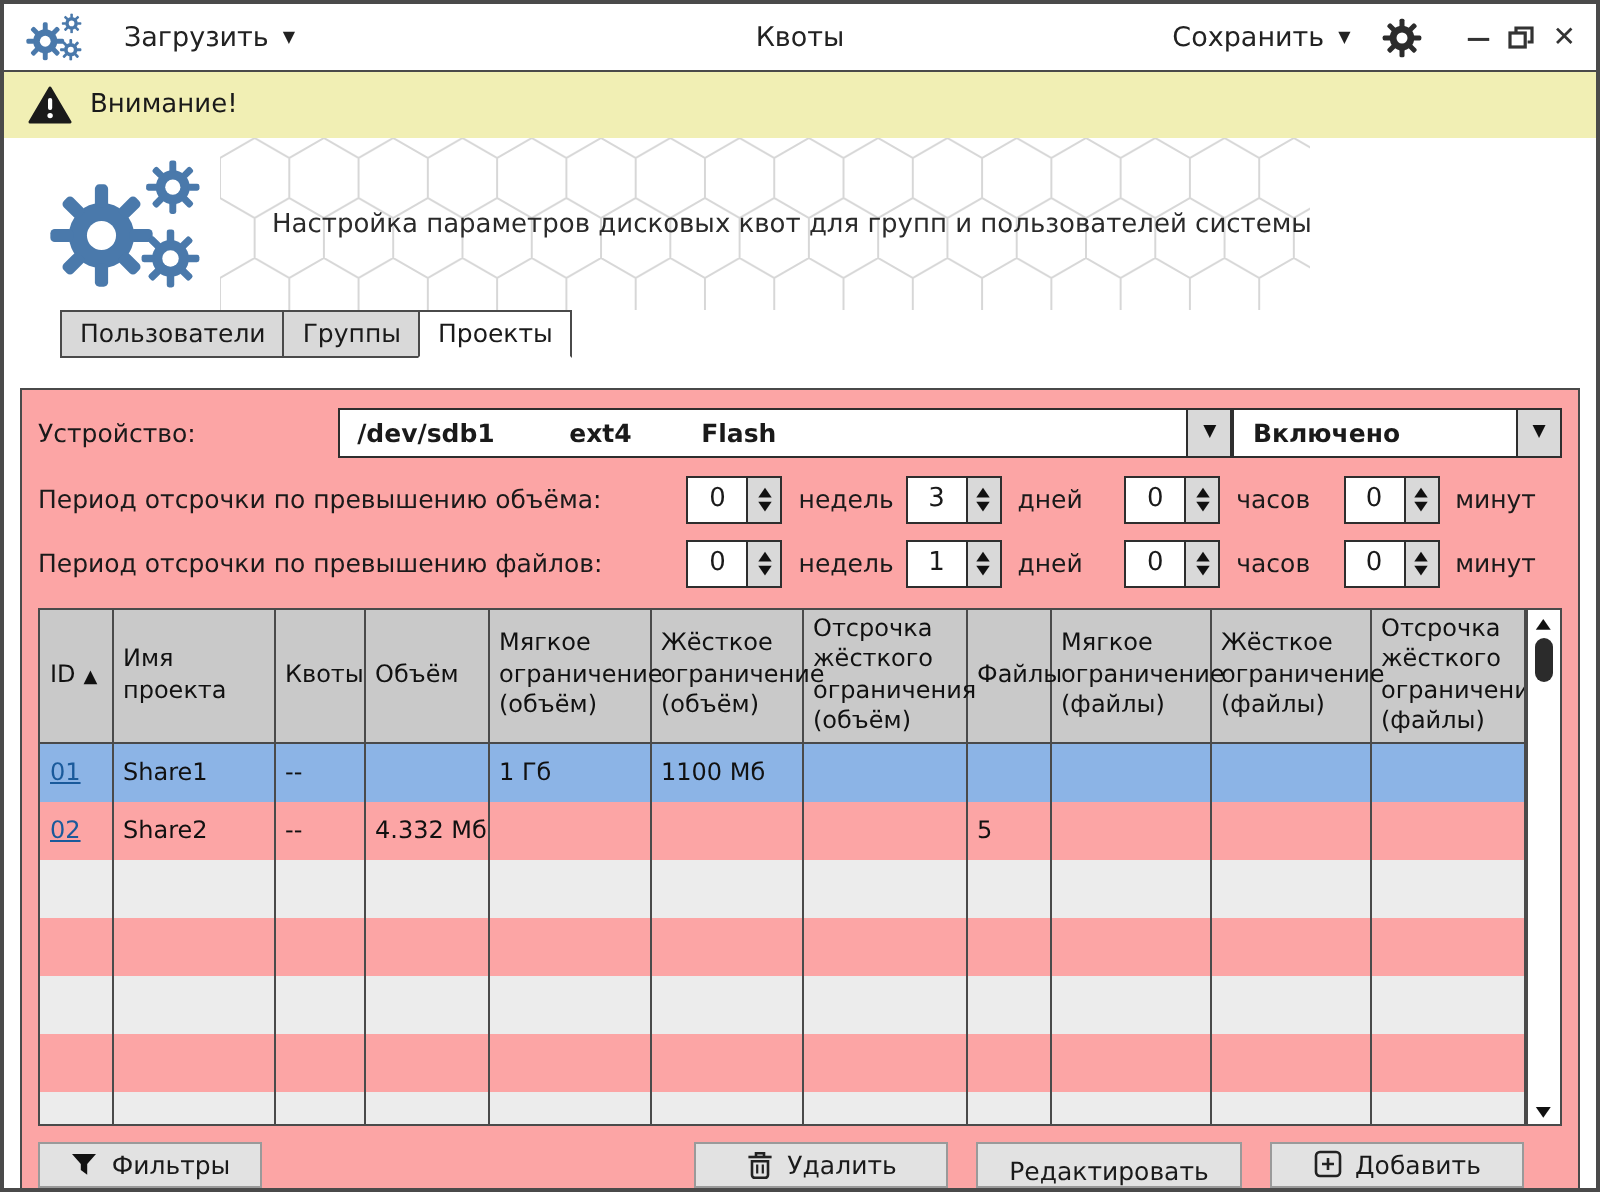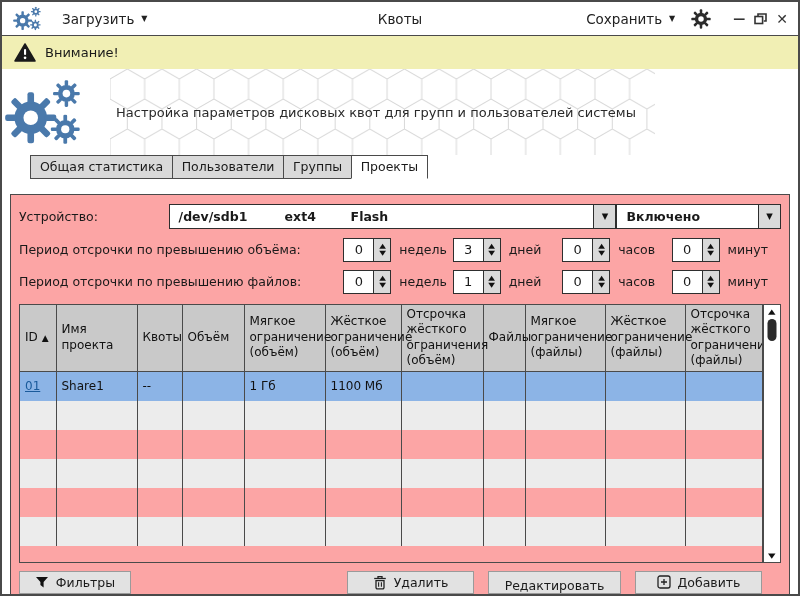--- a/index.html
+++ b/index.html
@@ -9,21 +9,21 @@
   .menu-btn{display:flex;align-items:center;gap:7px;font-size:13.5px;color:#222;margin-left:16px;cursor:default;}
   .dd-small{font-size:8px;color:#222;}
   .tb-title{position:absolute;left:0;right:0;text-align:center;font-size:13.5px;color:#222;pointer-events:none;}
   .tb-right{margin-left:auto;display:flex;align-items:center;gap:16px;z-index:1;}
   .winctl{display:flex;align-items:center;gap:9px;margin-left:6px;}
   .glyph-min{font-size:12px;font-weight:bold;color:#333;}
   .glyph-close{font-size:14px;color:#333;}
   
   .warnbar{flex:0 0 25px;background:#f1efb4;display:flex;align-items:center;padding:4px 12px;gap:9px;font-size:13px;color:#1a1a1a;}
   
-  .banner{flex:0 0 86px;position:relative;display:flex;align-items:center;padding-left:0;}
+  .banner{flex:0 0 86px;position:relative;display:flex;align-items:center;padding-left:20px;}
   .hexwrap{position:absolute;left:108px;top:0;height:86px;width:545px;overflow:hidden;}
   .banner-heading{position:relative;margin-left:22px;font-size:13px;color:#2a2a2a;z-index:1;}
   
   .tabbar{display:flex;margin-left:28px;position:relative;z-index:2;margin-bottom:-1.5px;}
   .tab{border:1.5px solid #4a4a4a;padding:3px 9px 4px;font-size:12.5px;background:#d9d9d9;color:#1a1a1a;cursor:default;}
   .tab + .tab{margin-left:-1.5px;}
   .tab.active{background:#fff;border-bottom-color:#fff;}
   
   .panel{flex:1;margin:16px 8px;border:1.5px solid #4a4a4a;background:#fca5a5;padding:6px 8px;display:flex;flex-direction:column;position:relative;z-index:1;box-sizing:border-box;}
   .frow{display:flex;align-items:center;font-size:12.5px;color:#1a1a1a;}
@@ -147,21 +147,20 @@
     </div>
     <svg width="92" height="70" viewBox="0 0 40 30">
       <use href="#gear" x="1" y="6" width="23" height="23" color="#4a79ab"></use>
       <use href="#gear" x="22" y="1" width="12" height="12" color="#4a79ab"></use>
       <use href="#gear" x="21" y="16" width="13" height="13" color="#4a79ab"></use>
     </svg>
     <div class="banner-heading">Настройка параметров дисковых квот для групп и пользователей системы</div>
   </div>
 
   <div class="tabbar">
-    <div class="tab">Общая статистика</div>
     <div class="tab">Пользователи</div>
     <div class="tab">Группы</div>
     <div class="tab active">Проекты</div>
   </div>
 
   <div class="panel">
 
     <div class="frow device-row">
       <span class="flabel">Устройство:</span>
       <div class="combo combo-device">
@@ -306,20 +305,33 @@
               <td>--</td>
               <td></td>
               <td>1 Гб</td>
               <td>1100 Мб</td>
               <td></td>
               <td></td>
               <td></td>
               <td></td>
               <td></td>
             </tr>
+            <tr>
+              <td><a class="idlink">02</a></td>
+              <td>Share2</td>
+              <td>--</td>
+              <td>4.332 Мб</td>
+              <td></td>
+              <td></td>
+              <td></td>
+              <td>5</td>
+              <td></td>
+              <td></td>
+              <td></td>
+            </tr>
             <tr class="alt">
                 <td></td>
                 <td></td>
                 <td></td>
                 <td></td>
                 <td></td>
                 <td></td>
                 <td></td>
                 <td></td>
                 <td></td>

